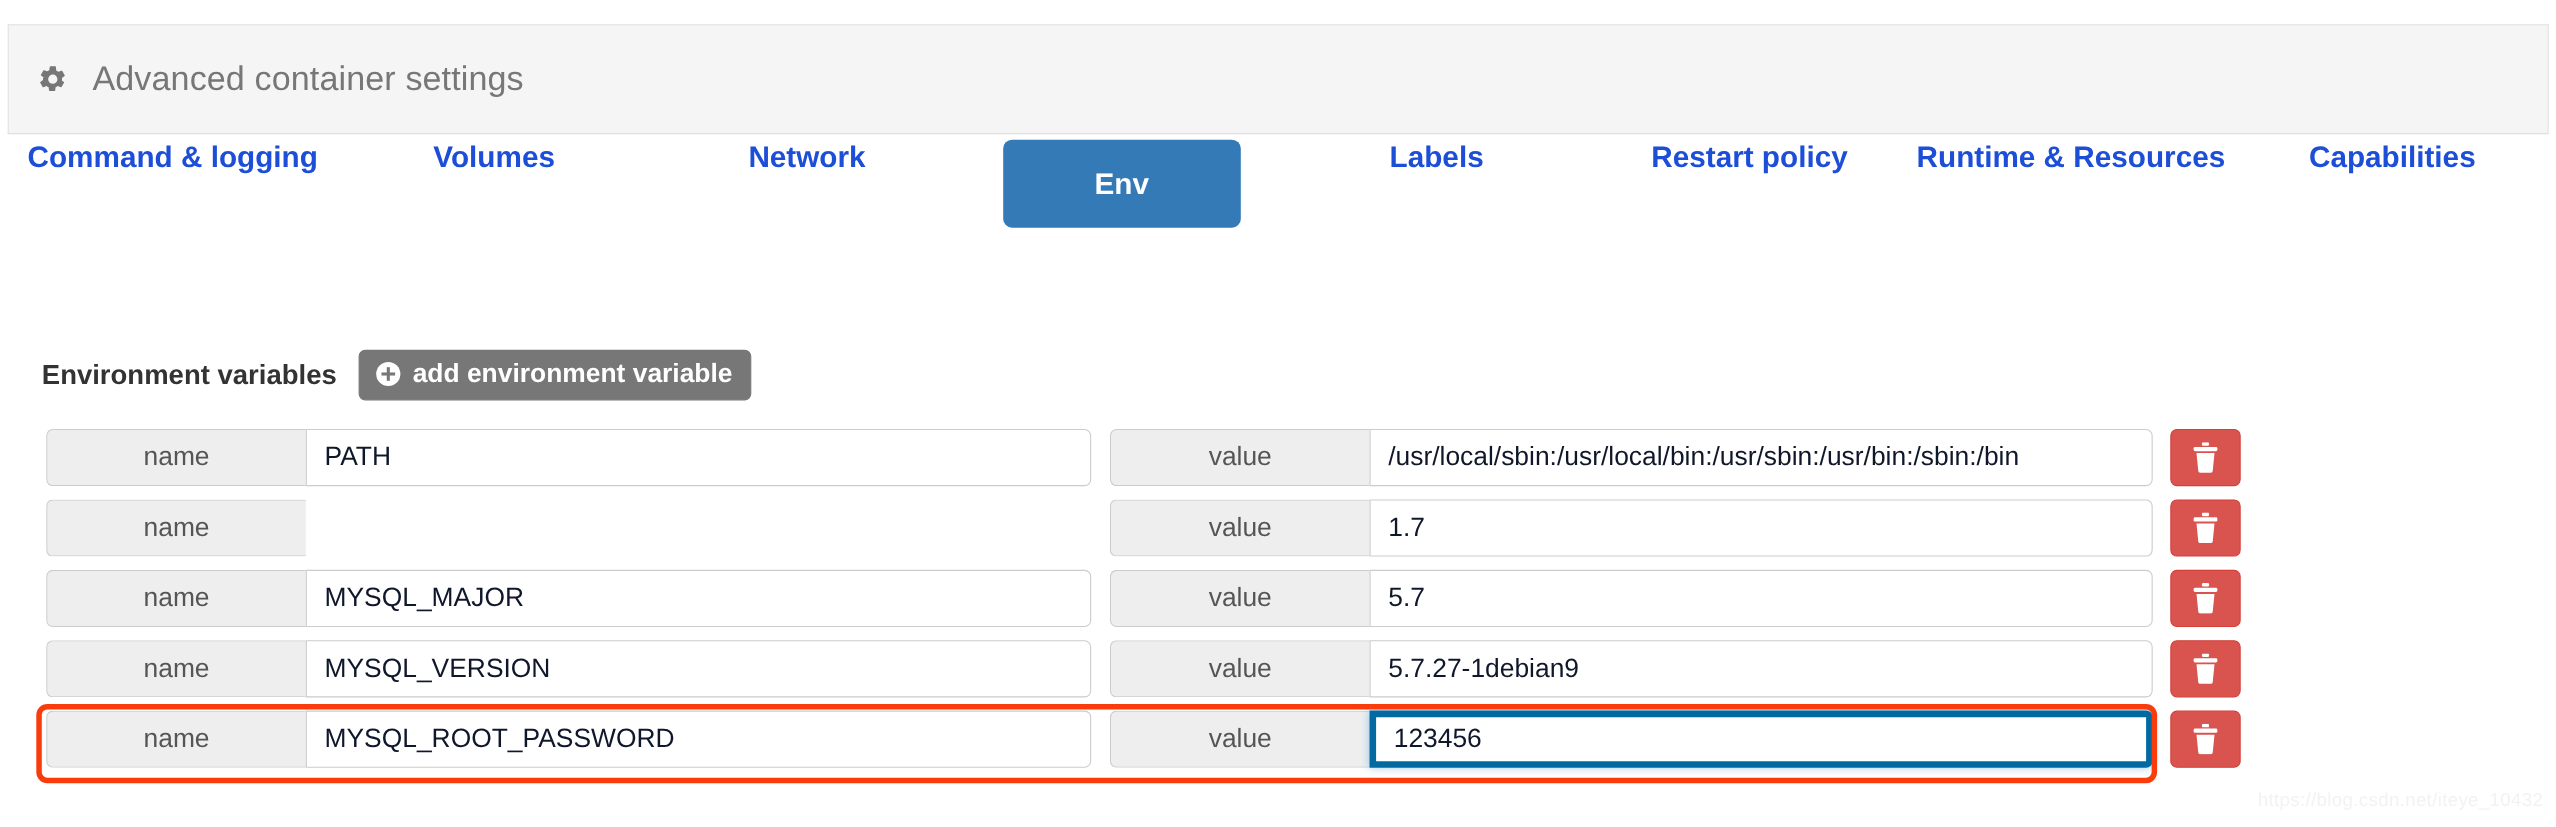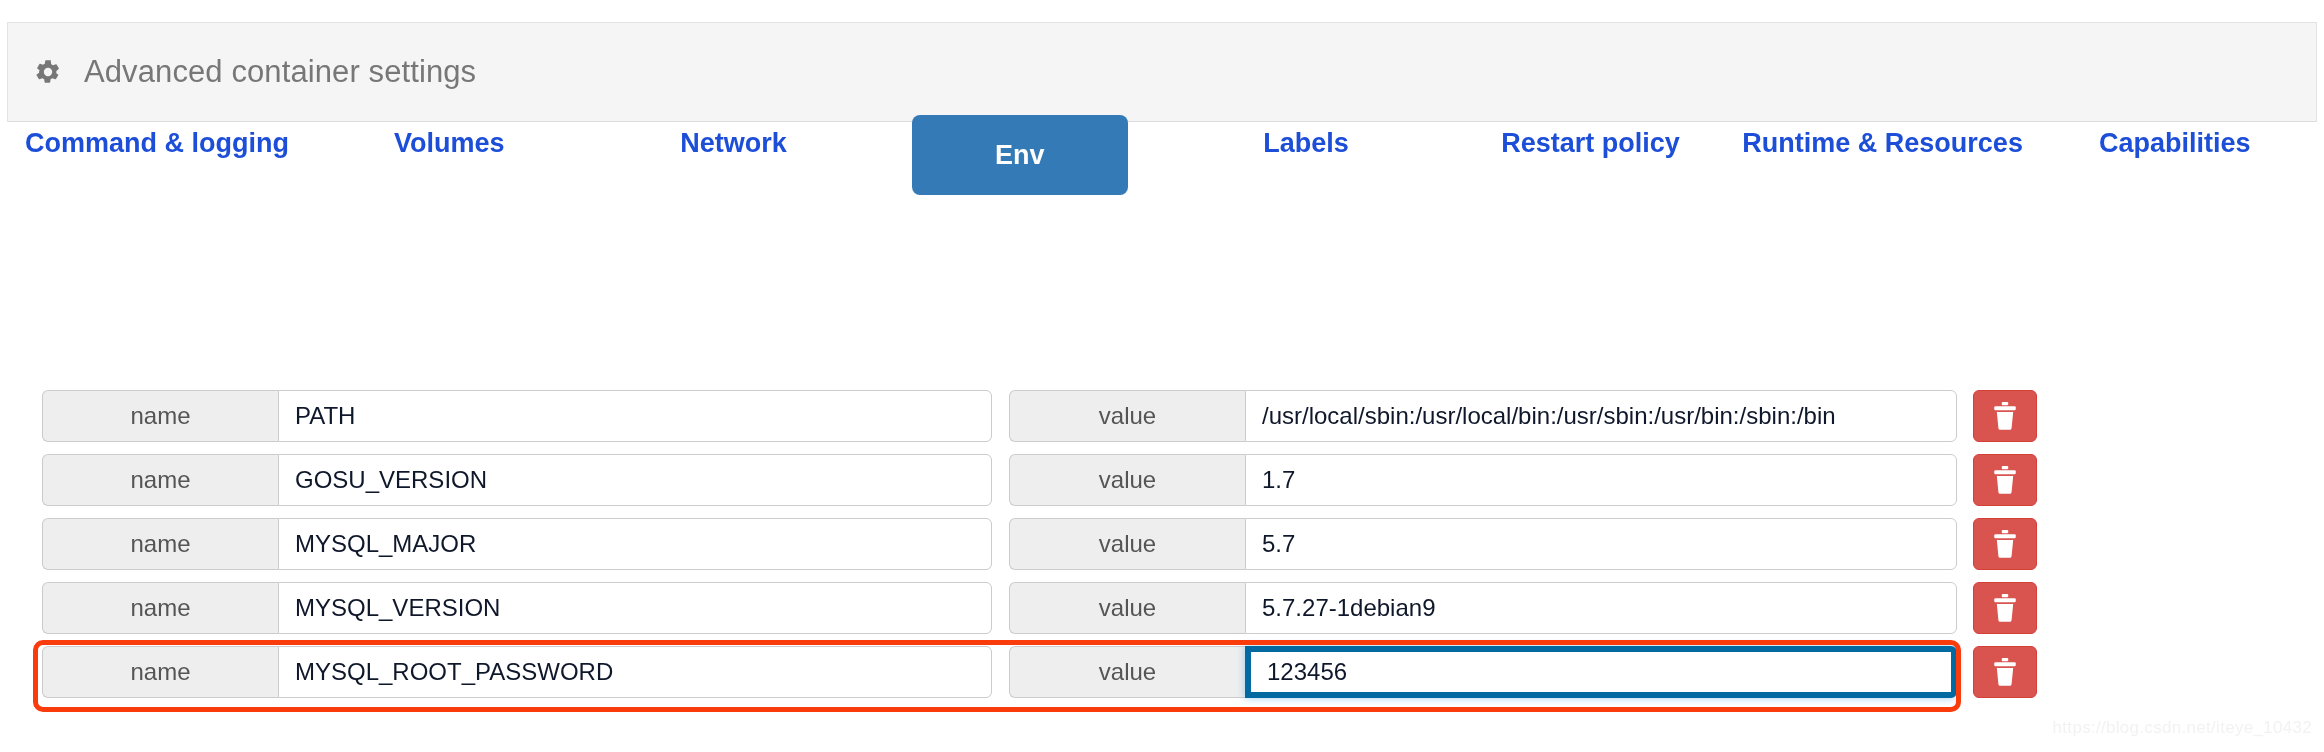--- a/index.html
+++ b/index.html
@@ -61,21 +61,21 @@
     color: #1d4ed8;
     font-weight: 700;
     padding: 12px 6px;
     cursor: pointer;
     white-space: normal;
   }
   .tab.active {
     background: #337ab7;
     color: #ffffff;
     border-radius: 8px;
-    margin: 4px 36px;
+    margin: 16px 36px;
     flex: 0 0 216px;
     height: 80px;
     display: flex;
     align-items: center;
     justify-content: center;
     padding: 0;
     align-self: flex-start;
   }
   .tab-w-narrow { flex: 0 0 300px; }
 
@@ -217,20 +217,31 @@
     <div class="tab tab-w-narrow">Command &amp; logging</div>
     <div class="tab">Volumes</div>
     <div class="tab">Network</div>
     <div class="tab active">Env</div>
     <div class="tab">Labels</div>
     <div class="tab">Restart policy</div>
     <div class="tab tab-w-narrow">Runtime &amp; Resources</div>
     <div class="tab">Capabilities</div>
   </div>
 
+  <div class="env-head">
+    <div class="env-head-label">Environment variables</div>
+    <div class="add-btn">
+      <svg class="plus-circle" viewBox="0 0 24 24" fill="#ffffff">
+        <circle cx="12" cy="12" r="11"></circle>
+        <rect x="10.6" y="5.8" width="2.8" height="12.4" fill="#777777"></rect>
+        <rect x="5.8" y="10.6" width="12.4" height="2.8" fill="#777777"></rect>
+      </svg>
+      <span>add environment variable</span>
+    </div>
+  </div>
 
   <div class="rows">
 
     <div class="row">
       <div class="igroup name-group">
         <div class="addon">name</div>
         <div class="field">
           <span class="txt">PATH</span>
         </div>
       </div>
@@ -245,23 +256,20 @@
           <rect x="9" y="0" width="6" height="3" rx="1"></rect>
           <rect x="2" y="4" width="20" height="3.6" rx="1.2"></rect>
           <path d="M4.4 9.2h15.2l-1.5 15.1a1.6 1.6 0 0 1-1.6 1.4H7.5a1.6 1.6 0 0 1-1.6-1.4L4.4 9.2z"></path>
         </svg>
       </div>
     </div>
 
     <div class="row">
       <div class="igroup name-group">
         <div class="addon">name</div>
-        <div class="field">
-          <span class="txt">GOSU_VERSION</span>
-        </div>
       </div>
       <div class="igroup value-group">
         <div class="addon">value</div>
         <div class="field">
           <span class="txt">1.7</span>
         </div>
       </div>
       <div class="trash-btn">
         <svg class="trash-icon" viewBox="0 0 24 26" fill="#ffffff">
           <rect x="9" y="0" width="6" height="3" rx="1"></rect>

